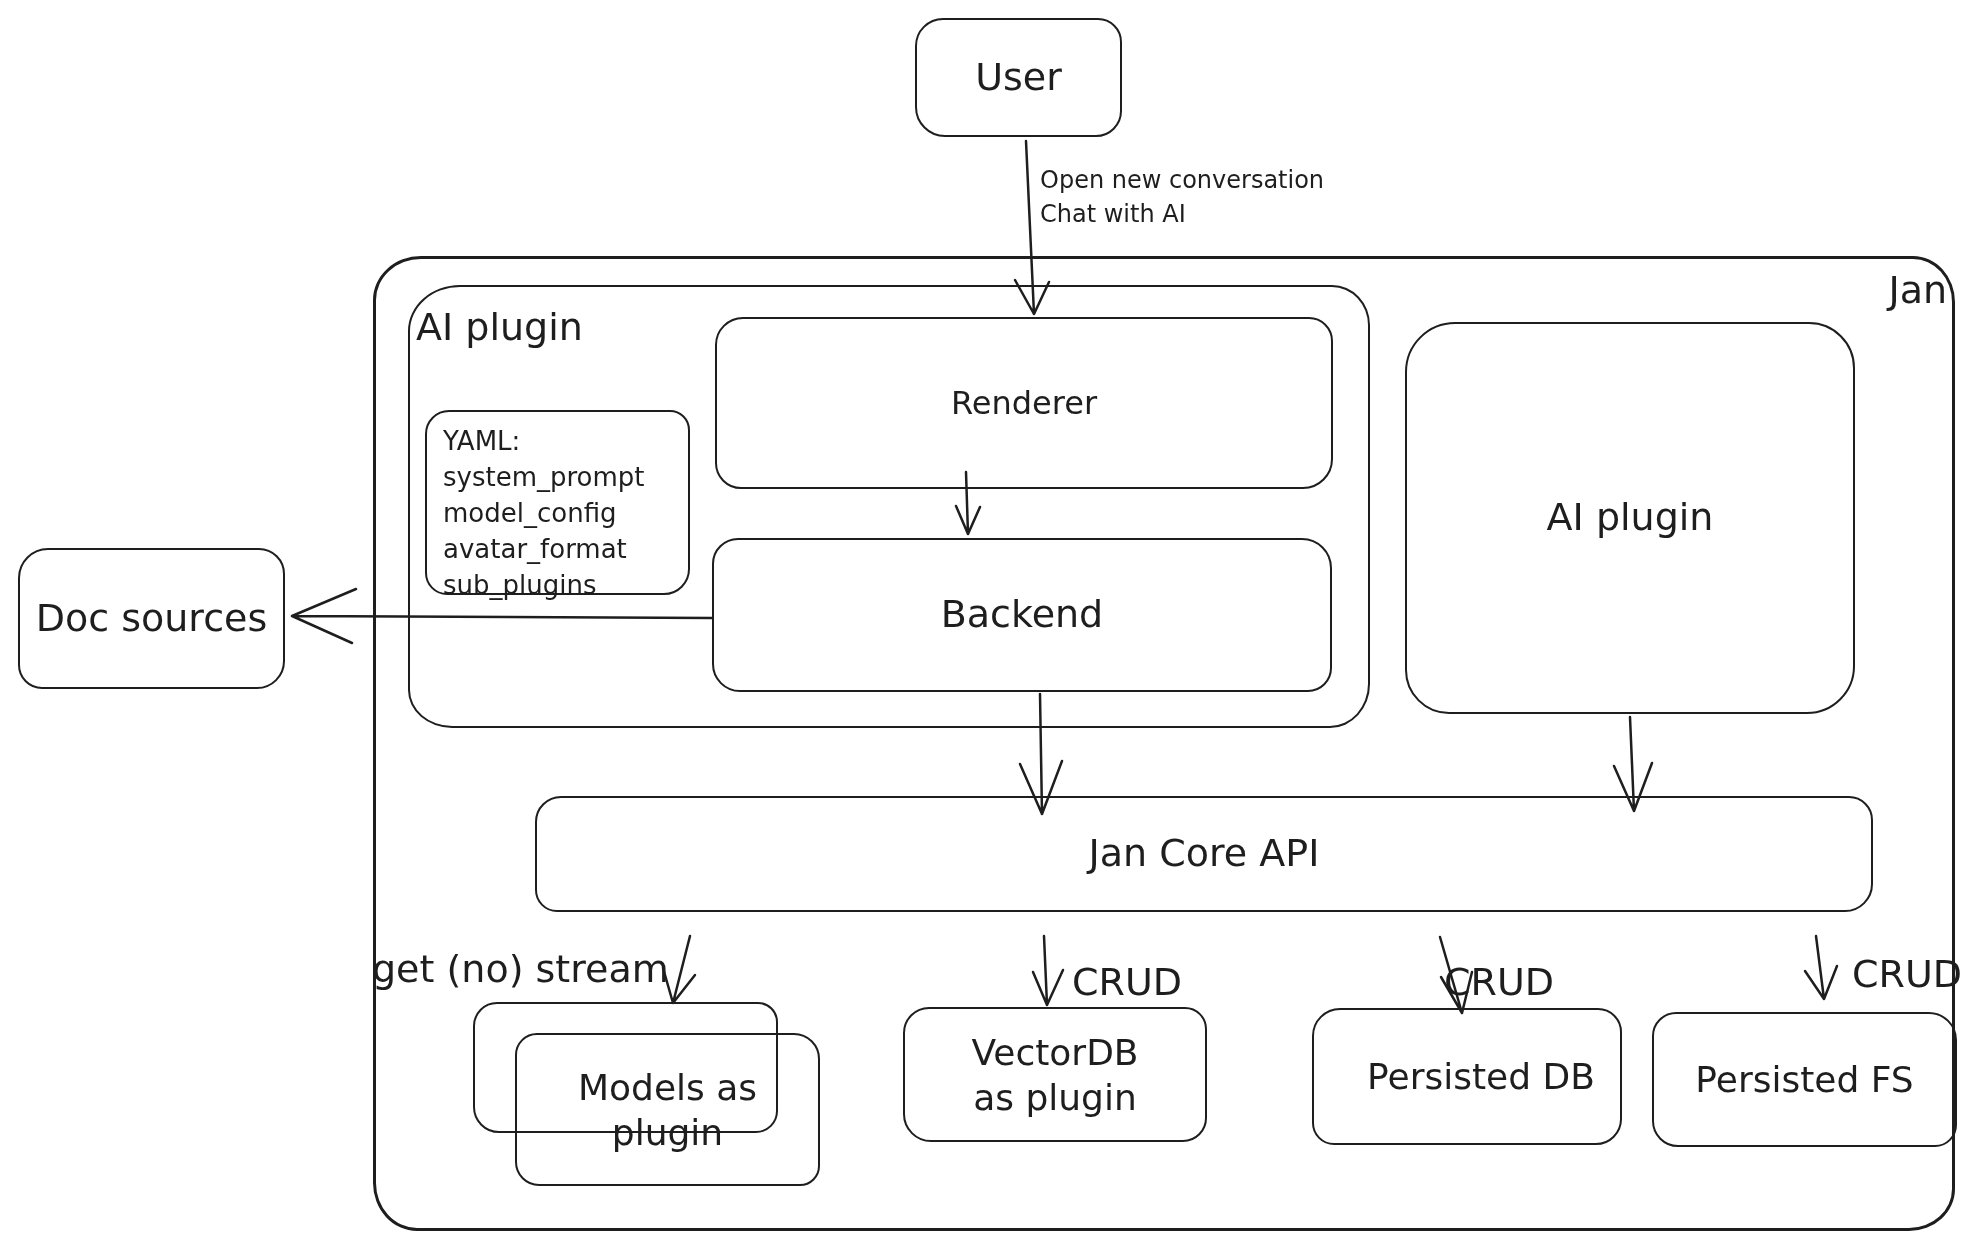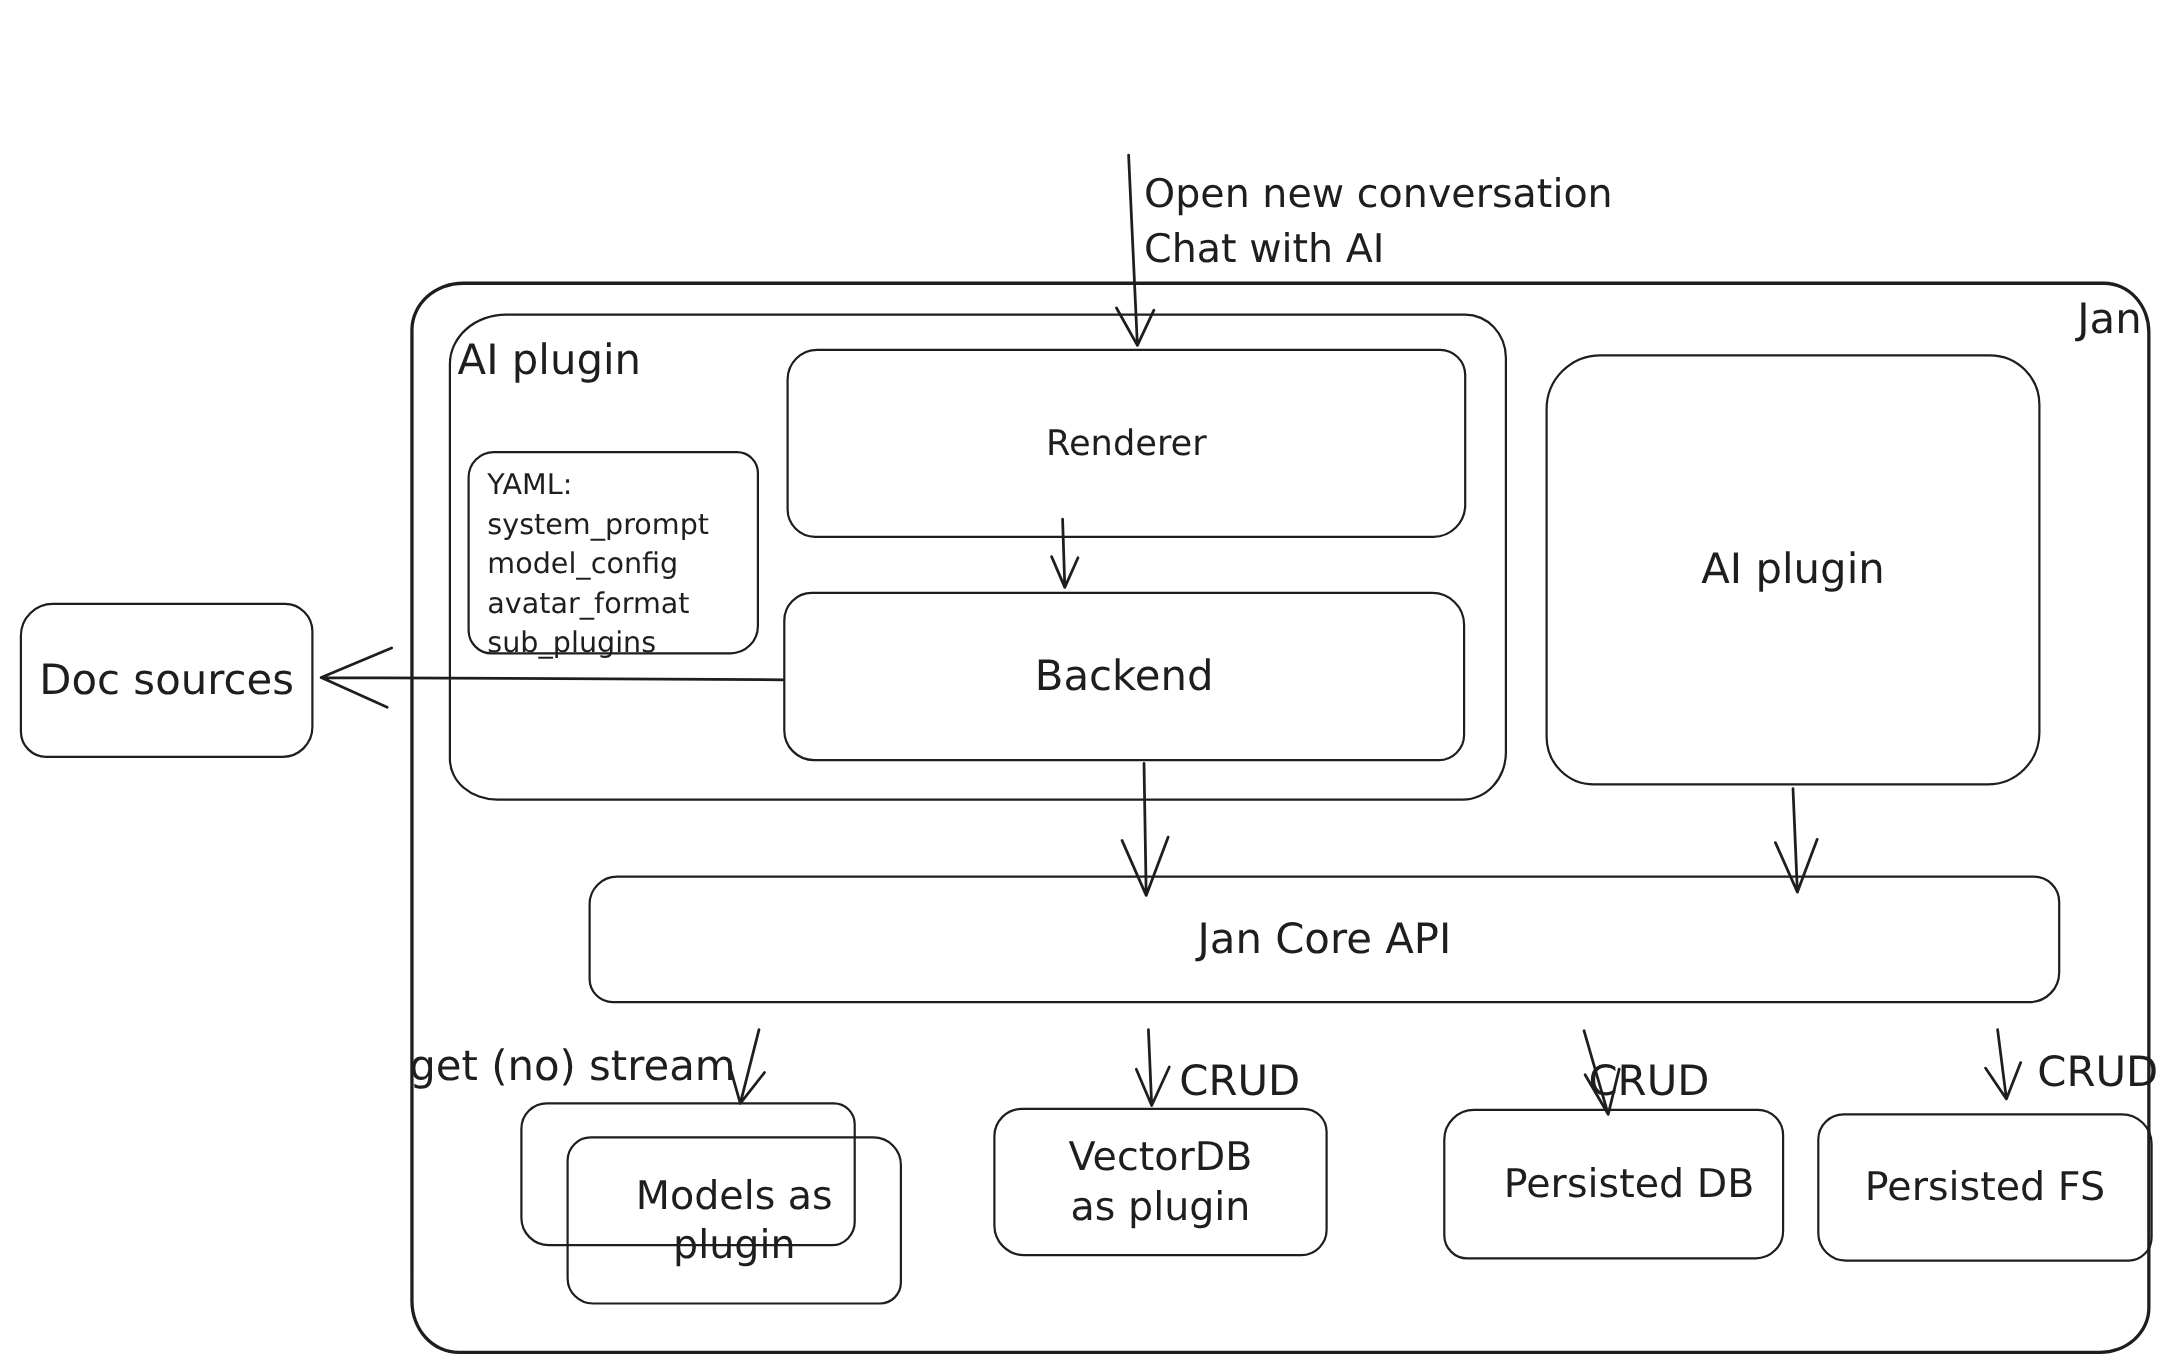--- a/index.html
+++ b/index.html
@@ -70,22 +70,23 @@
   <div class="box" style="left:535px;top:796px;width:1338px;height:116px;border-radius:26px 24px 28px 22px;font-size:38px;">Jan Core API</div>
 
   <div class="box" style="left:473px;top:1002px;width:305px;height:131px;border-radius:24px 20px 22px 26px;"></div>
   <div class="box" style="left:515px;top:1033px;width:305px;height:153px;border-radius:22px 26px 20px 24px;padding:0 30px;">Models as plugin</div>
 
   <div class="box" style="left:903px;top:1007px;width:304px;height:135px;border-radius:26px 22px 24px 28px;padding:0 43px;">VectorDB as plugin</div>
 
   <div class="box" style="left:1312px;top:1008px;width:310px;height:137px;border-radius:28px 24px 26px 22px;padding-left:28px;">Persisted DB</div>
   <div class="box" style="left:1652px;top:1012px;width:305px;height:135px;border-radius:24px 28px 22px 26px;">Persisted FS</div>
 
+  <div class="box" style="left:915px;top:18px;width:207px;height:119px;border-radius:28px 24px 26px 30px;font-size:38px;">User</div>
 
-  <div class="label prelines" style="left:1040px;top:152px;font-size:36px;line-height:1.4;">Open new conversation
+  <div class="label prelines" style="left:1040px;top:164px;font-size:24px;line-height:1.4;">Open new conversation
 Chat with AI</div>
   <div class="label" style="left:372px;top:945px;">get (no) stream</div>
   <div class="label" style="left:1072px;top:958px;">CRUD</div>
   <div class="label" style="left:1444px;top:958px;">CRUD</div>
   <div class="label" style="left:1852px;top:950px;">CRUD</div>
 
   <svg class="arrows" width="1981" height="1246" viewBox="0 0 1981 1246">
     <path d="M1026 141 L1034 314 M1034 314 L1015 280 M1034 314 L1049 282"></path>
     <path d="M966 472 L968 534 M968 534 L956 506 M968 534 L980 507"></path>
     <path d="M1040 694 L1042 814 M1042 814 L1020 764 M1042 814 L1062 761"></path>

